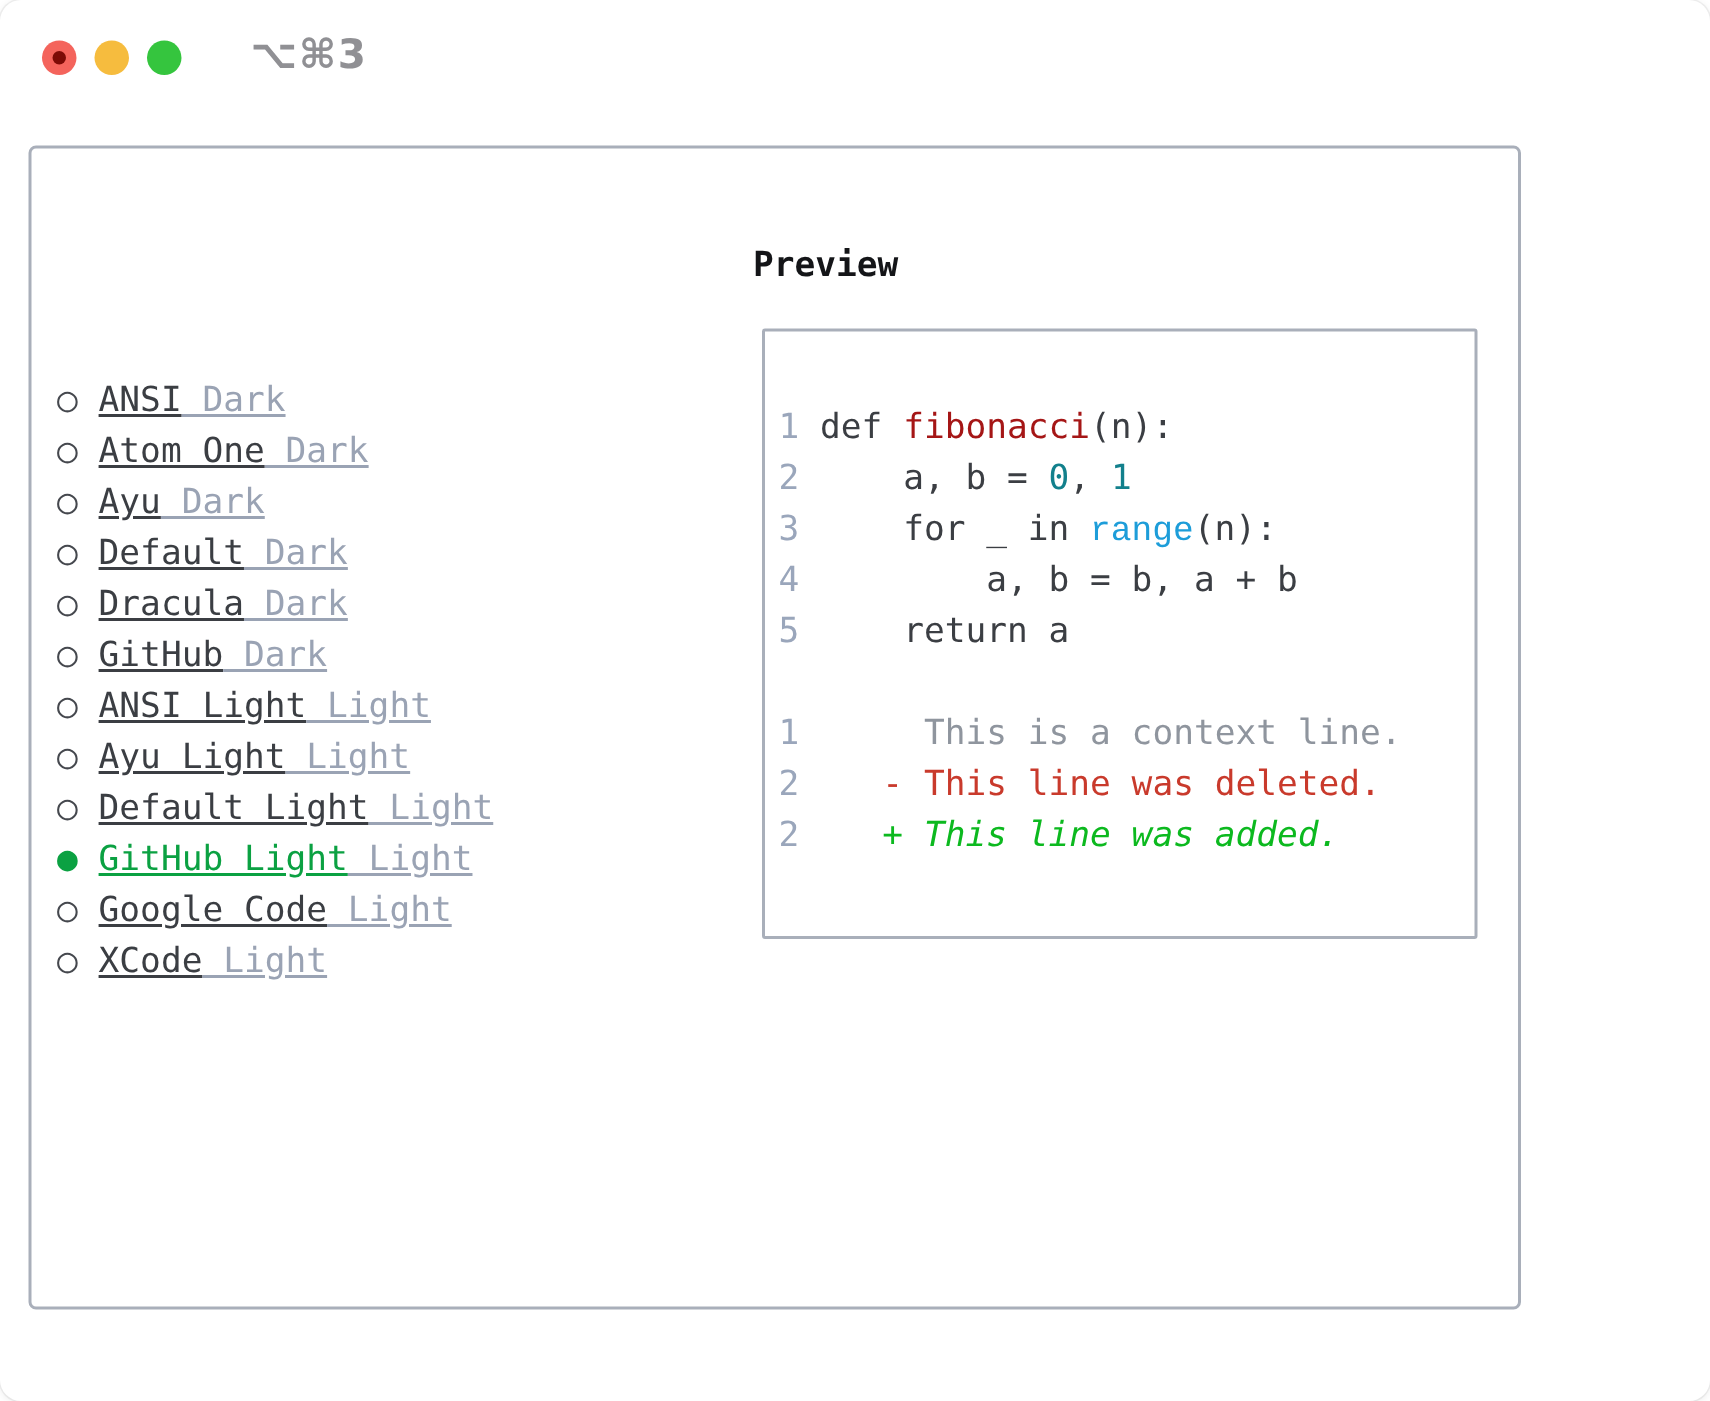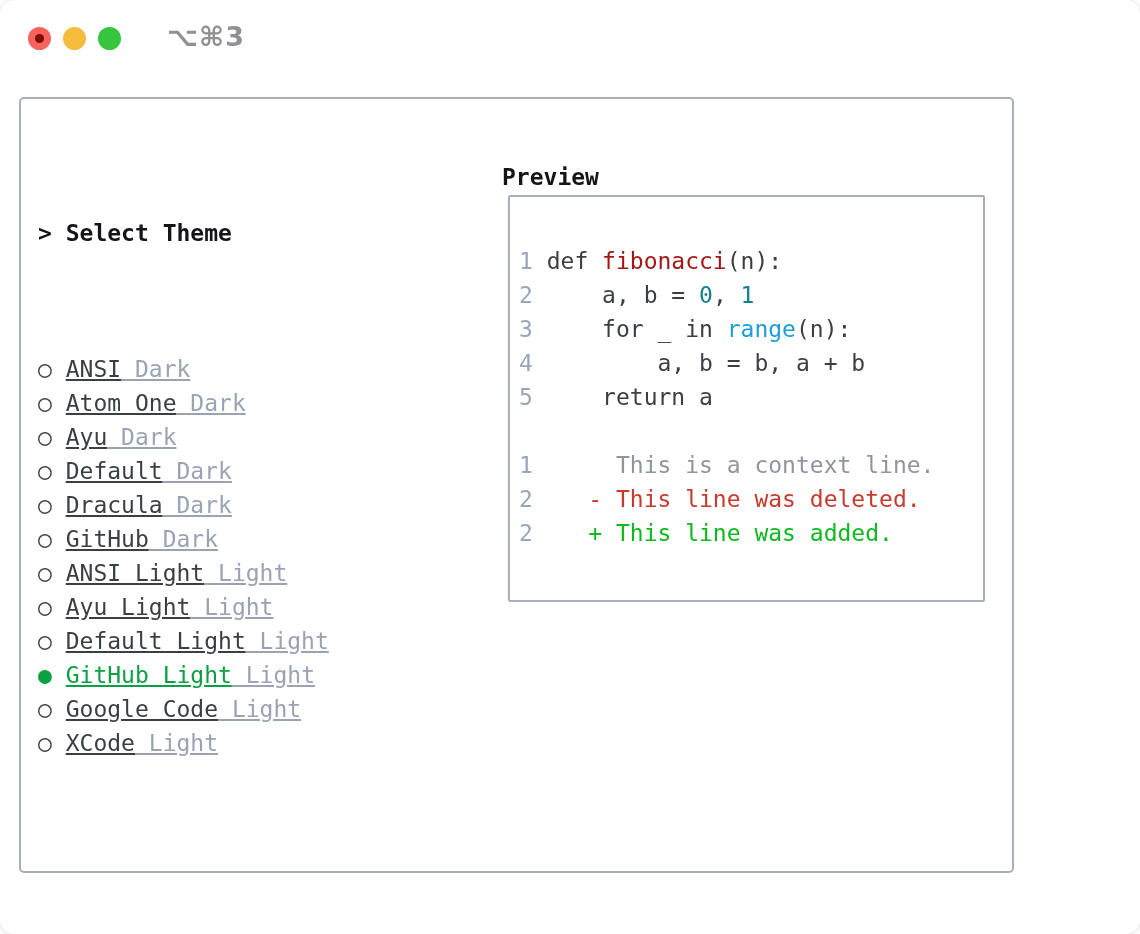--- a/index.html
+++ b/index.html
@@ -62,53 +62,52 @@
   .radio.sel{color:var(--accent_green);}
   .name{color:var(--text_dark);text-decoration:underline;}
   .name.sel-green{color:var(--accent_green);text-align:right;}
   .variant{color:var(--text_dim);text-decoration:underline;}
   
   .preview-title{
     position:absolute;left:481px;top:49px;height:34px;line-height:34px;
     font-size:23px;font-weight:bold;color:var(--text_black);margin-top:12px;
   }
   .preview-box{
-    position:absolute;left:487px;top:96px;width:477px;height:407px;
+    position:absolute;left:487px;top:120px;width:477px;height:407px;
     border:2px solid var(--border_gray);border-radius:2px;
     padding:47px 8px 0 9px;
     font-size:23px;line-height:34px;white-space:pre;overflow:hidden;
   }
   .code-line{height:34px;}
   .seg-num{color:var(--line_number);}
   .seg-code{color:var(--text_dark);}
   .seg-func{color:var(--func_red);}
   .seg-number{color:var(--number_teal);}
-  .seg-builtin{color:var(--builtin_blue);}
+  .seg-builtin{color:var(--builtin_blue);font-family:Liberation Mono, monospace;}
   .seg-context{color:var(--diff_context);}
   .seg-removed{color:var(--diff_removed);margin-top:40px;}
-  .seg-added{color:var(--diff_added);}
+  .seg-added{color:var(--diff_added);font-style:italic;}
 </style>
 </head>
 <body>
 
 <div class="screen">
 
   <div class="titlebar">
     <span class="light red">
       <span class="reddot"></span>
     </span>
     <span class="light yellow"></span>
     <span class="light green"></span>
     <span class="wintitle">⌥⌘3</span>
   </div>
 
   <div class="panel">
 
     <div class="leftcol">
-      <div class="row"><span class="bold">&gt;</span><span> </span><span class="bold">Select Theme</span></div>
 
       <div id="theme-list"><div class="row"><span class="radio">○</span> <span class="name">ANSI</span><span class="variant"> Dark</span></div><div class="row"><span class="radio">○</span> <span class="name">Atom One</span><span class="variant"> Dark</span></div><div class="row"><span class="radio">○</span> <span class="name">Ayu</span><span class="variant"> Dark</span></div><div class="row"><span class="radio">○</span> <span class="name">Default</span><span class="variant"> Dark</span></div><div class="row"><span class="radio">○</span> <span class="name">Dracula</span><span class="variant"> Dark</span></div><div class="row"><span class="radio">○</span> <span class="name">GitHub</span><span class="variant"> Dark</span></div><div class="row"><span class="radio">○</span> <span class="name">ANSI Light</span><span class="variant"> Light</span></div><div class="row"><span class="radio">○</span> <span class="name">Ayu Light</span><span class="variant"> Light</span></div><div class="row"><span class="radio">○</span> <span class="name">Default Light</span><span class="variant"> Light</span></div><div class="row"><span class="radio sel">●</span> <span class="name sel-green">GitHub Light</span><span class="variant"> Light</span></div><div class="row"><span class="radio">○</span> <span class="name">Google Code</span><span class="variant"> Light</span></div><div class="row"><span class="radio">○</span> <span class="name">XCode</span><span class="variant"> Light</span></div></div>
 
       <div class="row"></div>
 
       
 
       
 
       

